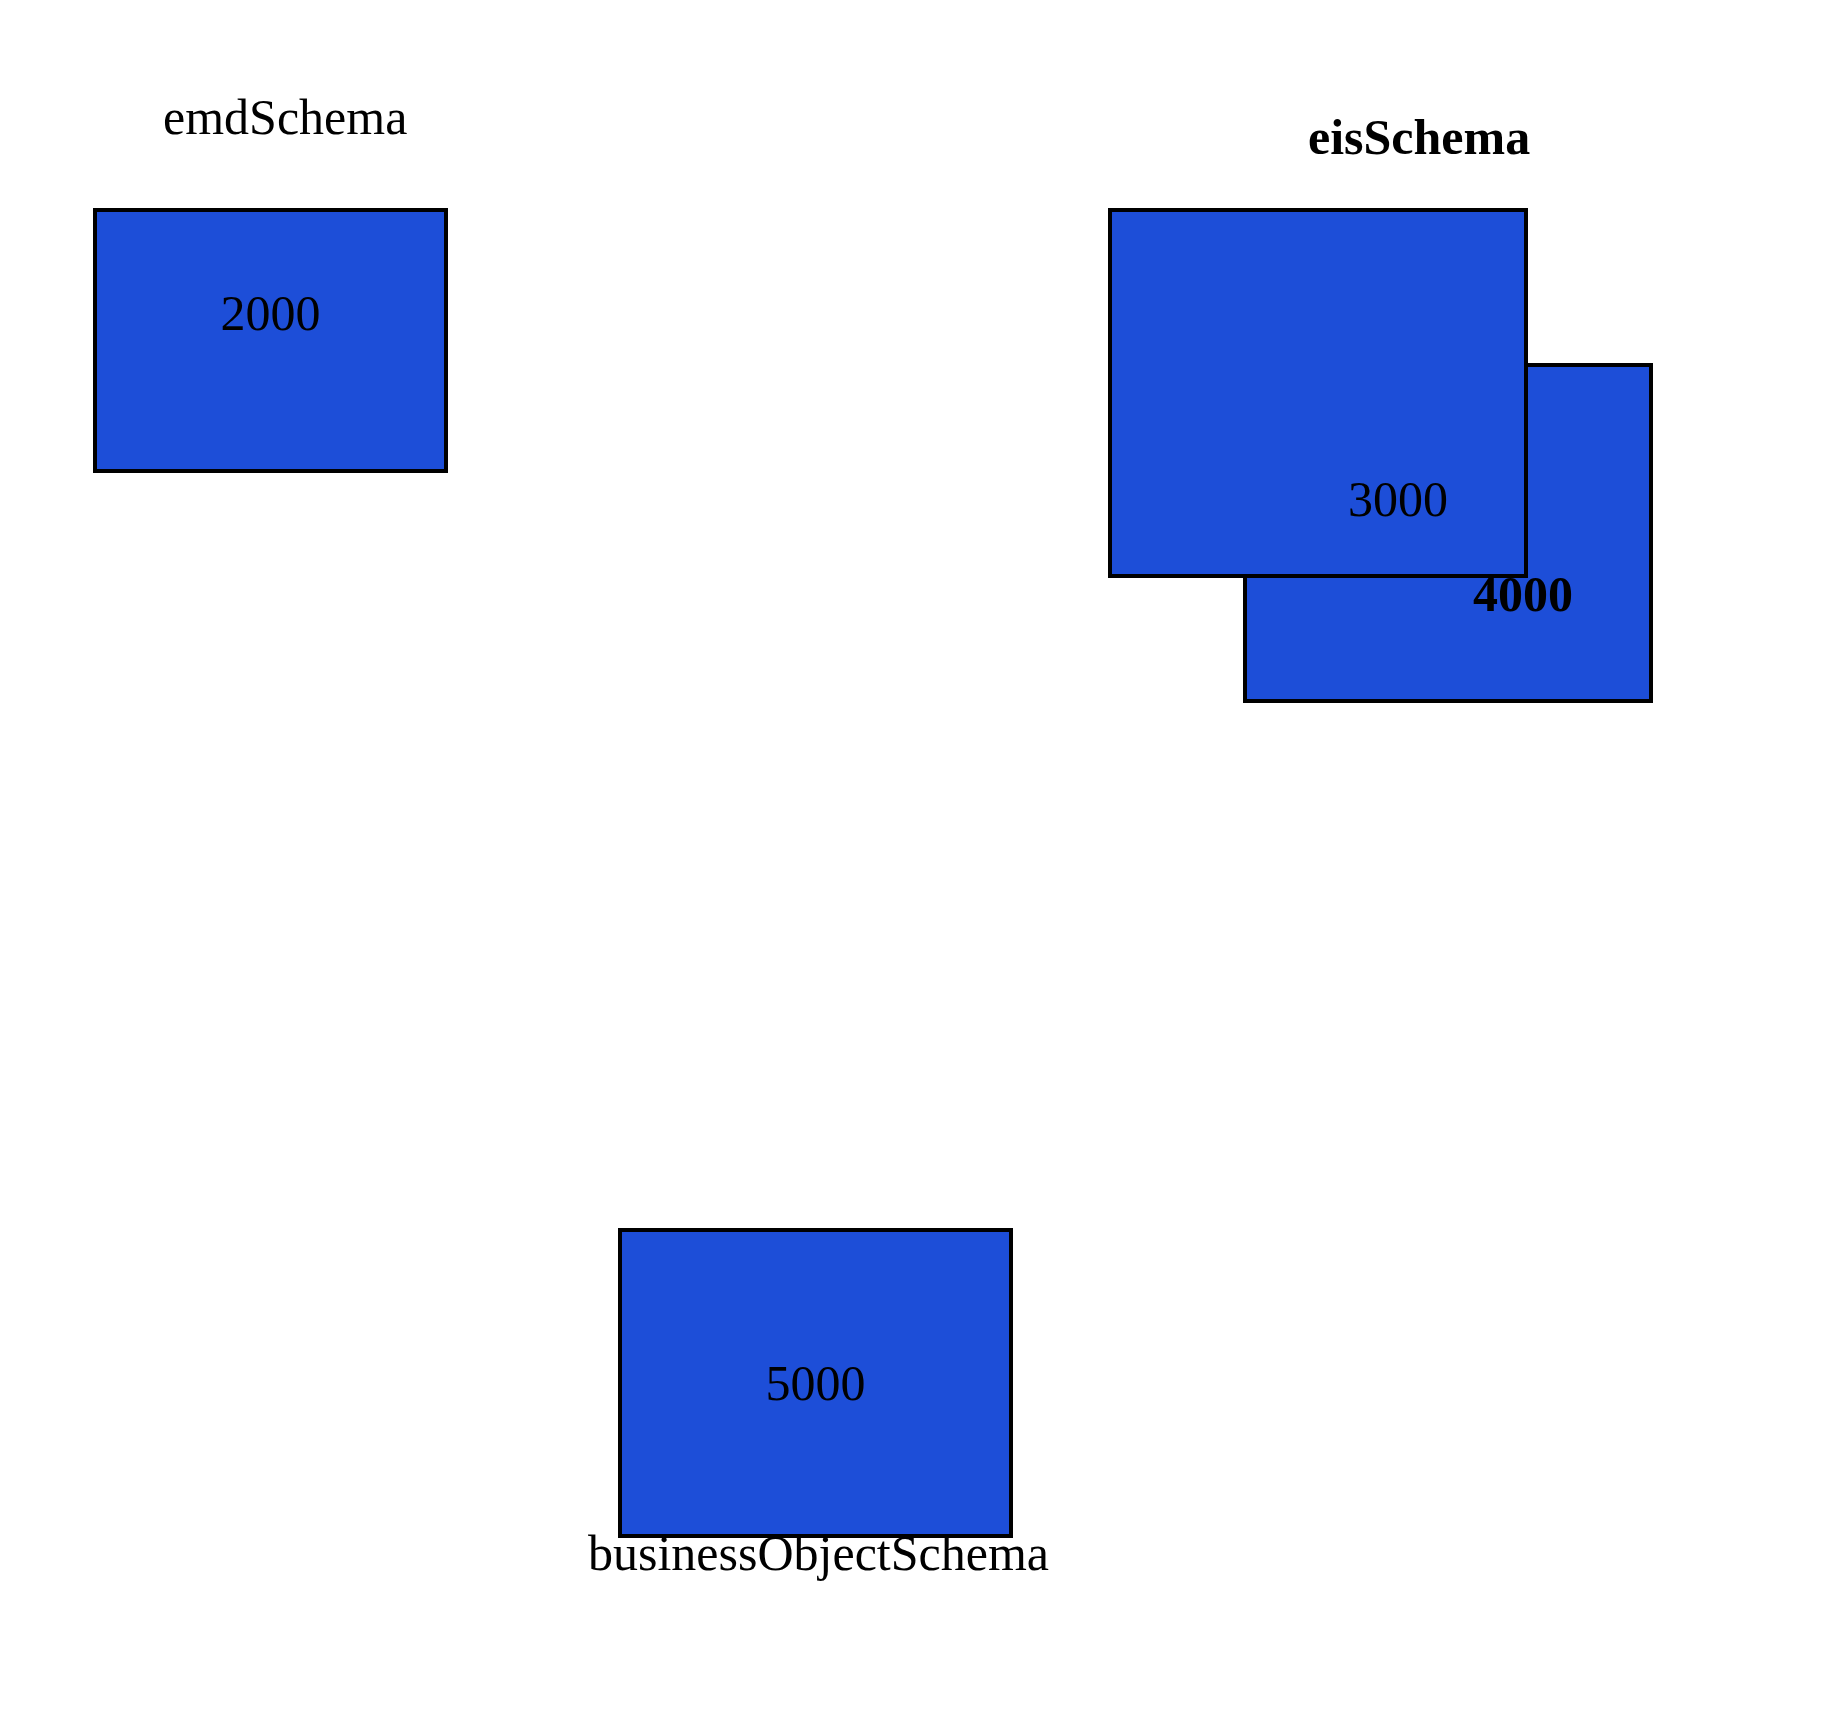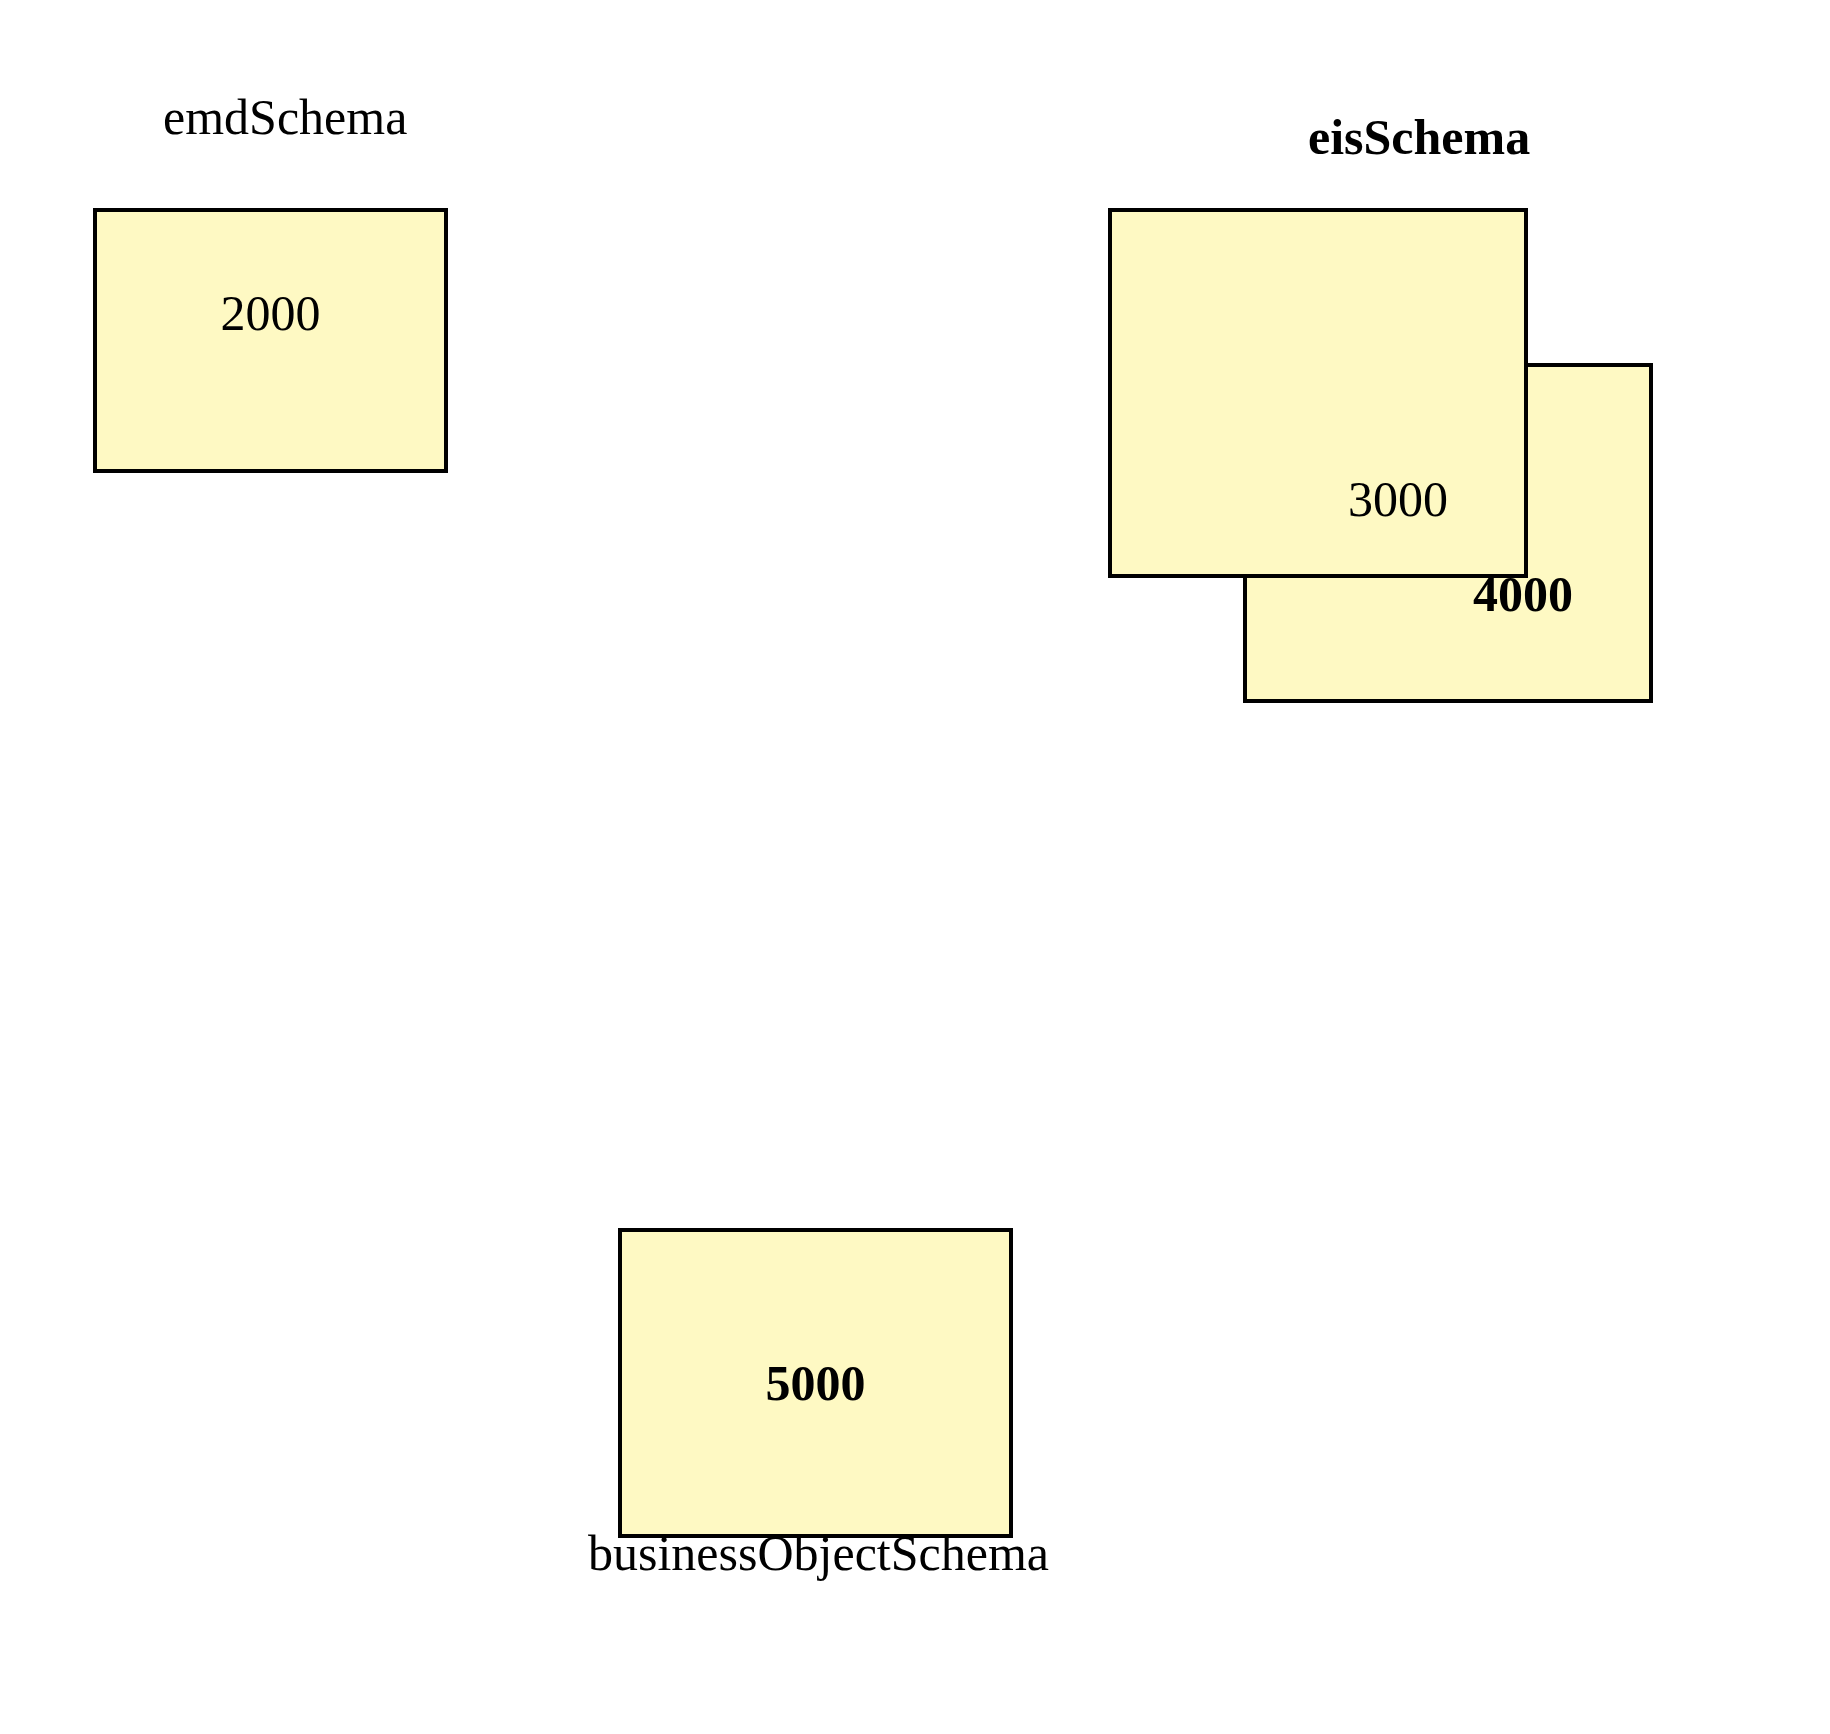--- a/index.html
+++ b/index.html
@@ -15,21 +15,21 @@
       position: relative;
     }
     .label {
       position: absolute;
       font-size: 50px;
       color: #000000;
     }
     .box {
       position: absolute;
       border: 4px solid #000000;
-      background: #fef9c3;
+      background: #1d4ed8;
       display: flex;
       align-items: center;
       justify-content: center;
       font-size: 50px;
       color: #000000;
     }
     .label-emd {
       left: 115px;
       top: 40px;
     }
@@ -72,21 +72,20 @@
     .box-3000 .box-label {
       position: absolute;
       right: 60px;
       bottom: 30px;
     }
     .box-5000 {
       left: 570px;
       top: 1180px;
       width: 395px;
       height: 310px;
-      font-weight: bold;
     }
   </style>
 </head>
 <body>
 
 <div class="label label-emd">emdSchema</div>
 
 <div class="label label-eis">eisSchema</div>
 
 <div class="box box-2000">

